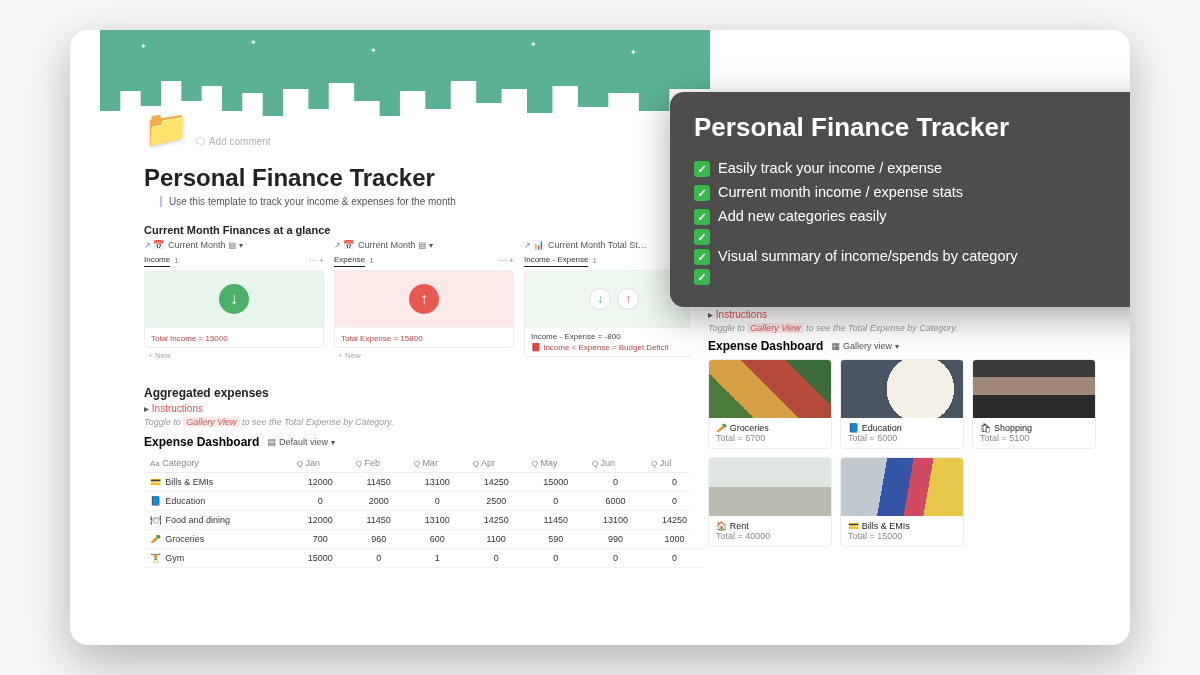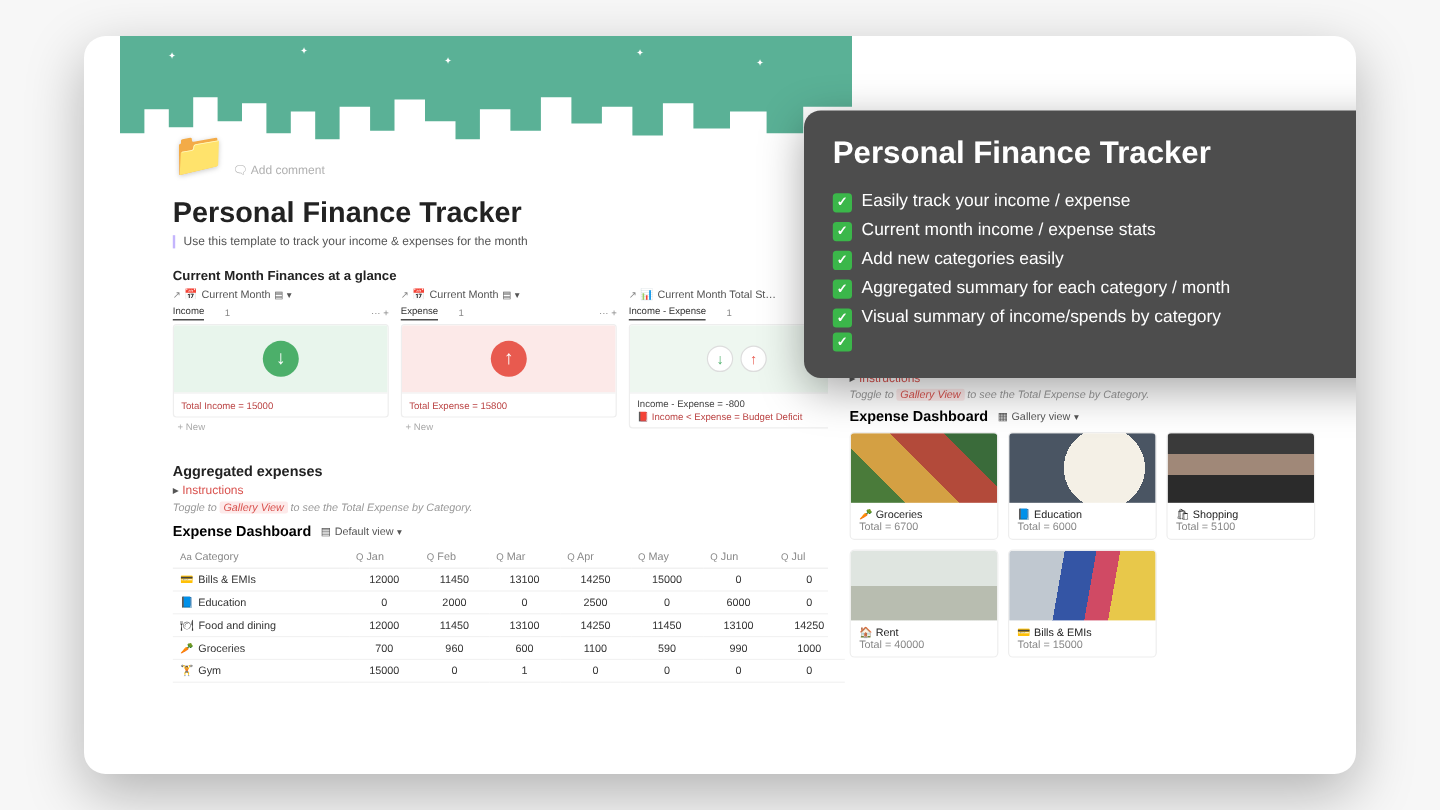--- a/index.html
+++ b/index.html
@@ -67,21 +67,21 @@
   .page-title {
     position: absolute;
     left: 44px;
     top: 134px;
     font-size: 24px;
     font-weight: 700;
     color: #222;
   }
   .quote {
     position: absolute;
-    left: 44px;
+    left: 60px;
     top: 166px;
     border-left: 2px solid #c4b5fd;
     padding-left: 7px;
     font-size: 10px;
     color: #555;
   }
   .section-label {
     position: absolute;
     font-size: 11px;
     font-weight: 600;
@@ -99,21 +99,21 @@
     gap: 10px;
   }
   .view-block {
     flex: 1;
     display: flex;
     flex-direction: column;
     font-size: 9px;
   }
   .view-header { display:flex; align-items:center; gap:3px; color:#555; margin-bottom:3px; }
   .view-header .lnk { font-size:8px; color:#888; }
-  .tab-row { display:flex; align-items:center; gap:17px; color:#888; font-size:8px; margin-bottom:3px; }
+  .tab-row { display:flex; align-items:center; gap:4px; color:#888; font-size:8px; margin-bottom:3px; }
   .tab-row .tab { color:#333; padding:2px 0; border-bottom:1px solid #222; }
   .stat-card {
     border: 1px solid #eee;
     border-radius: 3px;
     overflow: hidden;
     background:#fff;
   }
   .stat-body { height:56px; display:flex; align-items:center; justify-content:center; }
   .stat-body.green { background:#e8f5ec; }
   .stat-body.red { background:#fce9e8; }
@@ -478,21 +478,20 @@
         <li>
           <span class="chk">✓</span>
           <span>Current month income / expense stats</span>
         </li>
         <li>
           <span class="chk">✓</span>
           <span>Add new categories easily</span>
         </li>
         <li>
           <span class="chk">✓</span>
-          <span>Aggregated summary for each category / month</span>
         </li>
         <li>
           <span class="chk">✓</span>
           <span>Visual summary of income/spends by category</span>
         </li>
         <li>
           <span class="chk">✓</span>
         </li>
       </ul>
   </div>

